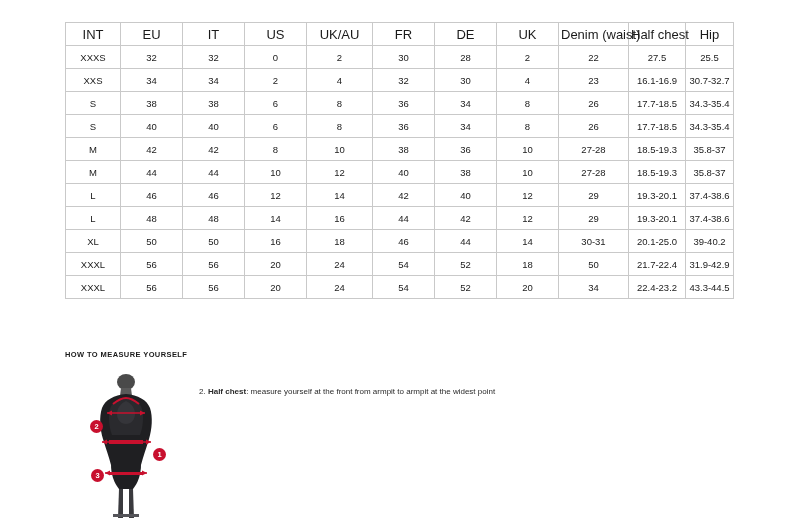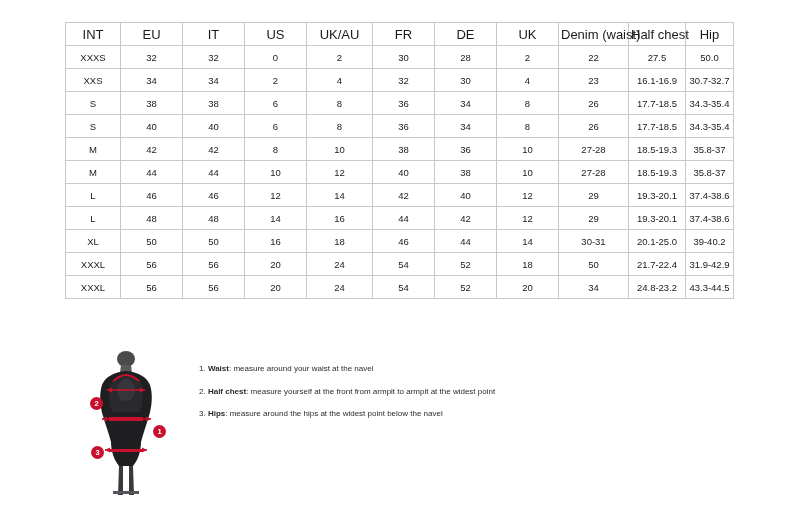--- a/index.html
+++ b/index.html
@@ -162,21 +162,21 @@
           <td>XXXS</td>
           <td>32</td>
           <td>32</td>
           <td>0</td>
           <td>2</td>
           <td>30</td>
           <td>28</td>
           <td>2</td>
           <td>22</td>
           <td>27.5</td>
-          <td>50.0</td>
+          <td>25.5</td>
         </tr>
         <tr>
           <td>XXS</td>
           <td>34</td>
           <td>34</td>
           <td>2</td>
           <td>4</td>
           <td>32</td>
           <td>30</td>
           <td>4</td>
@@ -291,28 +291,29 @@
         <tr>
           <td>XXXL</td>
           <td>56</td>
           <td>56</td>
           <td>20</td>
           <td>24</td>
           <td>54</td>
           <td>52</td>
           <td>20</td>
           <td>34</td>
-          <td>24.8-23.2</td>
+          <td>22.4-23.2</td>
           <td>43.3-44.5</td>
         </tr>
       </tbody>
     </table>
   </div>
 
   <div class="howto">
+    <div class="howto-title">HOW TO MEASURE YOURSELF</div>
     <div class="howto-body">
 
       <div class="figure-col">
         <svg class="mannequin" viewBox="0 0 86 145">
 
           <ellipse cx="43" cy="9" rx="9" ry="8" fill="#4a4a4a"></ellipse>
           <path d="M38 15 L48 15 L49 23 L37 23 Z" fill="#5a5a5a"></path>
 
           <path d="M43 21 C31 22 22 27 19 35 C16 44 17 56 20 66
                    C23 76 26 84 28 92 L58 92 C60 84 63 76 66 66
@@ -351,29 +352,21 @@
           <polygon points="64,100 59,97.6 59,102.4" fill="#c8102e"></polygon>
         </svg>
 
         <div class="badge b1">1</div>
         <div class="badge b2">2</div>
         <div class="badge b3">3</div>
       </div>
 
       <div class="steps-col">
         <div class="step">
-          <span>1.</span>
-          <b>Waist</b><span>: measure around your waist at the navel</span>
-        </div>
-        <div class="step">
           <span>2.</span>
           <b>Half chest</b><span>: measure yourself at the front from armpit to armpit at the widest point</span>
         </div>
-        <div class="step">
-          <span>3.</span>
-          <b>Hips</b><span>: measure around the hips at the widest point below the navel</span>
-        </div>
       </div>
 
     </div>
   </div>
 
 </div>
 
 </body></html>

